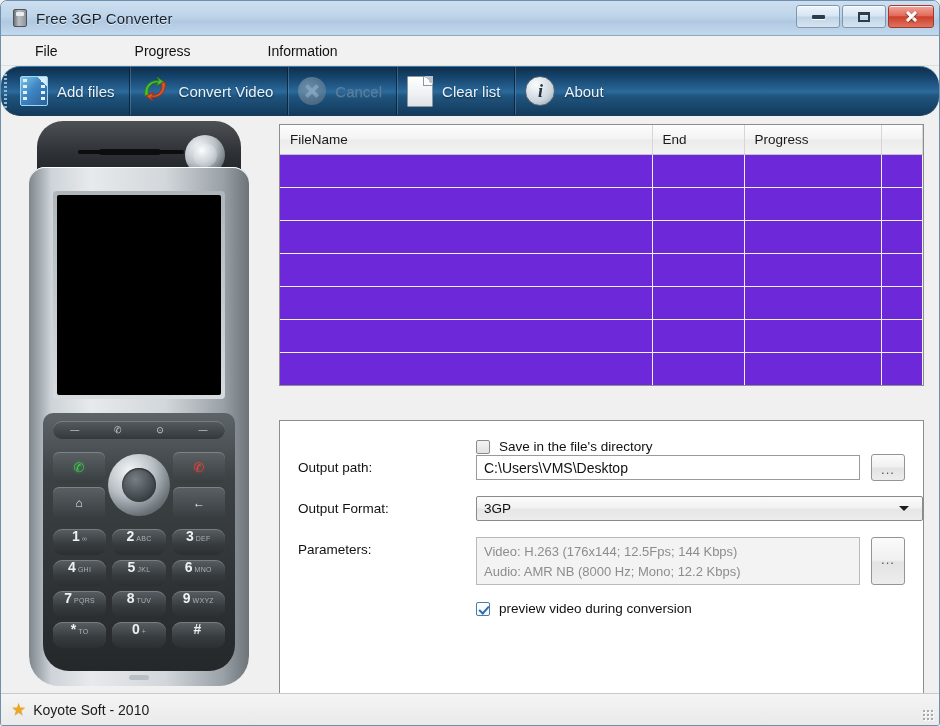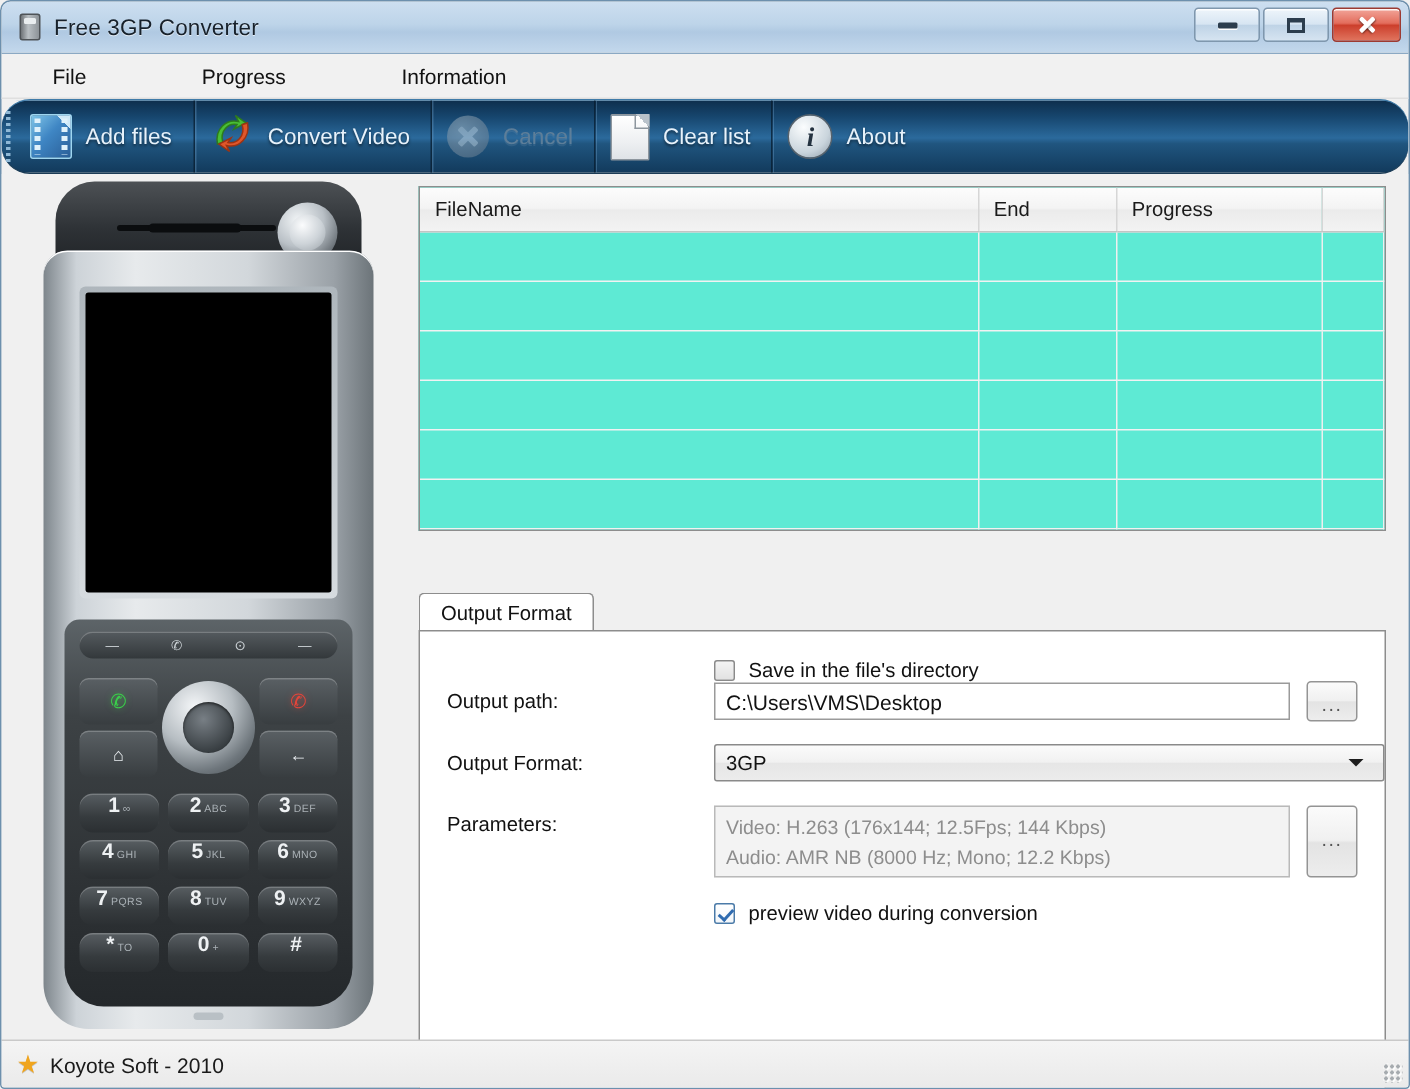--- a/index.html
+++ b/index.html
@@ -224,22 +224,22 @@
     color:#eef1f3;
   }
   .numkey .n{font-size:14px;font-weight:bold;line-height:1;}
   .numkey .s{font-size:7px;color:#aab1b6;line-height:1;letter-spacing:.3px;}
   .mic{
     position:absolute;left:50%;margin-left:-10px;bottom:6px;
     width:20px;height:5px;border-radius:3px;background:#b9c0c5;
   }
   
   .listbox{
-    position:absolute;left:278px;top:8px;width:645px;height:230px;
-    box-sizing:border-box;border:1px solid #8d8d8d;background:#5eead4;
+    position:absolute;left:278px;top:8px;width:645px;height:262px;
+    box-sizing:border-box;border:1px solid #8d8d8d;background:#6d28d9;
     overflow:hidden;
   }
   table.filelist{border-collapse:collapse;width:100%;table-layout:fixed;}
   table.filelist th{
     height:29px;padding:0 0 0 10px;text-align:left;font-weight:normal;font-size:13.5px;color:#1a1a1a;
     background:linear-gradient(to bottom,#fdfdfd 0%,#f3f3f3 48%,#ebebeb 52%,#f3f3f3 100%);
     border-right:1px solid #d6d6d6;border-bottom:1px solid #c4c4c4;
   }
   table.filelist td{
     height:30px;border-right:1px solid #efefef;border-bottom:1px solid #f2f2f2;
@@ -536,23 +536,20 @@
               <td></td>
               <td></td>
               <td></td>
               <td></td>
             </tr>
         </tbody>
       </table>
     </div>
 
     <div class="tabwrap">
-      <div class="tabstrip">
-        <div class="tab">Output Format</div>
-      </div>
       <div class="tabpanel">
 
         <div class="chkline">
           <span class="chk"></span>
           <span class="chk-label">Save in the file's directory</span>
         </div>
 
         <div class="row" style="margin-right:18px;">
           <span class="lbl-col">Output path:</span>
           <span class="txtinput">C:\Users\VMS\Desktop</span>

